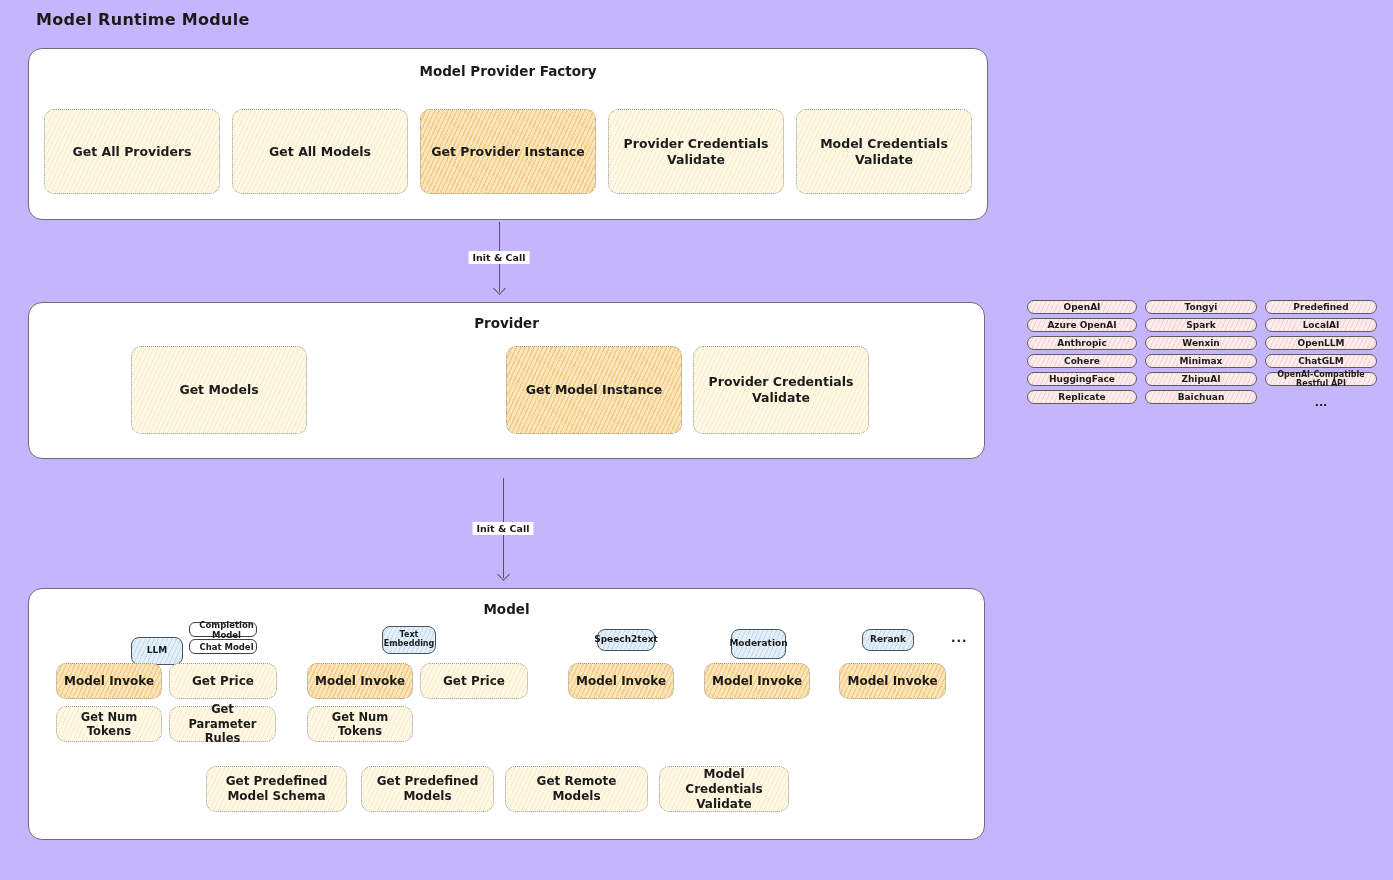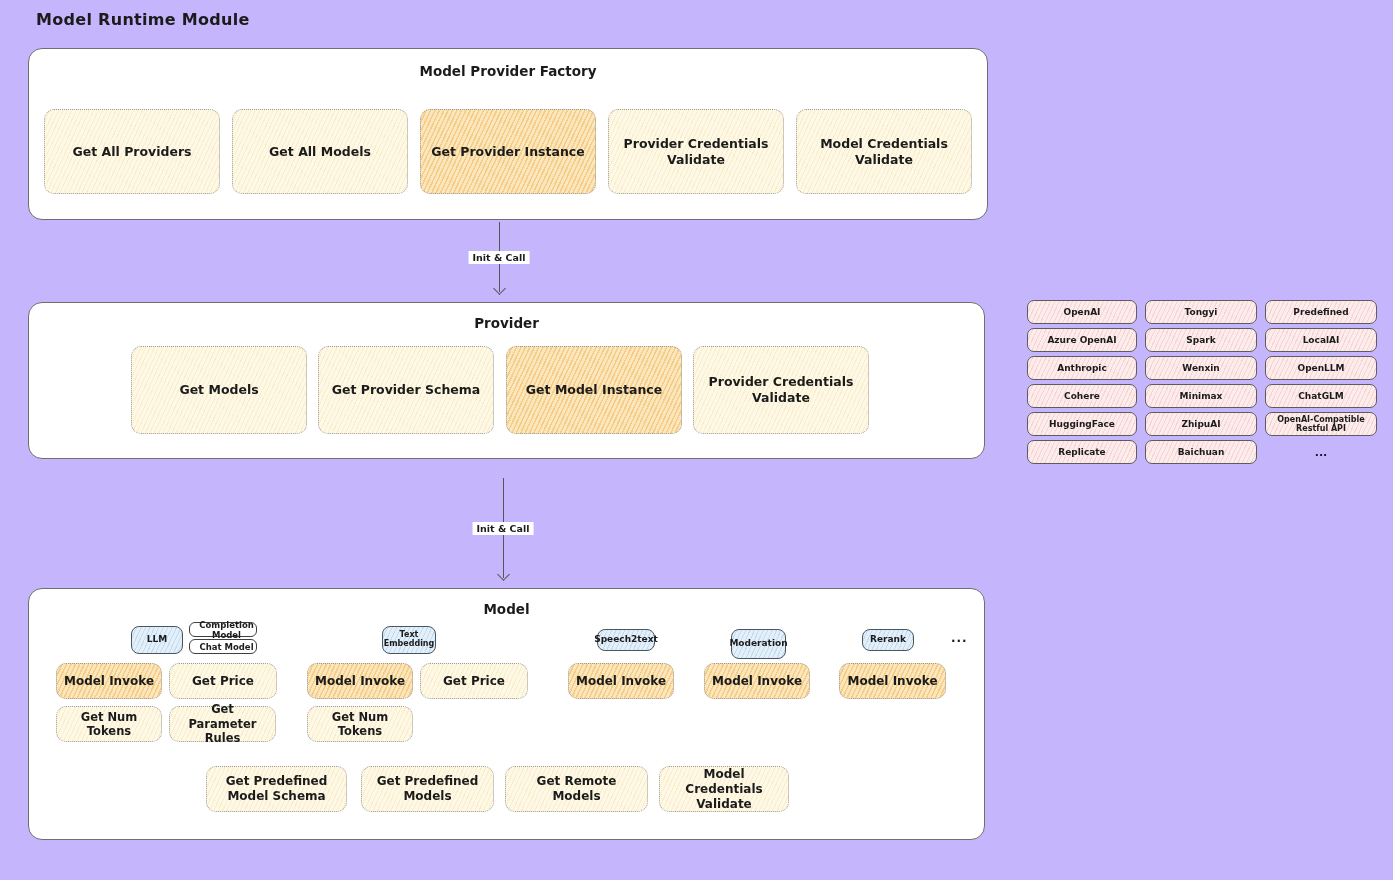--- a/index.html
+++ b/index.html
@@ -27,21 +27,21 @@
 
   
   .arrow{position:absolute;width:0;border-left:1.5px solid #555;}
   .arrow::after{content:"";position:absolute;bottom:-1px;left:-5.2px;width:8px;height:8px;
     border-right:1.5px solid #555;border-bottom:1.5px solid #555;transform:rotate(45deg);}
   .arrow-label{position:absolute;transform:translateX(-50%);background:#fff;padding:1px 4px;
     font-size:9.5px;font-weight:600;white-space:nowrap;}
 
   
   .pgrid{position:absolute;display:grid;grid-template-columns:110px 112px 112px;column-gap:8px;row-gap:4px;}
-  .pbox{height:24px;display:flex;align-items:center;justify-content:center;text-align:center;
+  .pbox{height:14px;display:flex;align-items:center;justify-content:center;text-align:center;
     border:1.3px solid #5c5c5c;border-radius:7px;font-size:9px;font-weight:600;
     background-color:#fdecec;box-sizing:border-box;padding:0 2px;
     background-image:repeating-linear-gradient(115deg,rgba(228,138,138,.25) 0,rgba(228,138,138,.25) 1px,transparent 1px,transparent 4px);}
   .pbox.small{font-size:8px;}
   .pcell-plain{height:24px;display:flex;align-items:center;justify-content:center;font-size:11px;font-weight:700;}
 
   
   .tag{position:absolute;display:flex;align-items:center;justify-content:center;text-align:center;
     border:1.3px solid #47565f;border-radius:8px;font-size:9px;font-weight:600;line-height:1.1;
     background-color:#e3eff9;box-sizing:border-box;
@@ -65,21 +65,20 @@
     <div class="mbox fill-yellow" style="left:579px;top:60px;width:176px;height:85px;">Provider Credentials Validate</div>
     <div class="mbox fill-yellow" style="left:767px;top:60px;width:176px;height:85px;">Model Credentials Validate</div>
   </div>
 
   <div class="arrow" style="left:499px;top:222px;height:70px;"></div>
   <div class="arrow-label" style="left:499px;top:251px;">Init &amp; Call</div>
 
   <div class="container stacked2" style="left:28px;top:302px;width:955px;height:155px;text-decoration:underline;">
     <div class="container-title" style="top:12px;">Provider</div>
     <div class="mbox fill-yellow" style="left:102px;top:43px;width:176px;height:88px;">Get Models</div>
-    <div class="mbox fill-yellow" style="left:289px;top:43px;width:176px;height:88px;">Get Provider Schema</div>
     <div class="mbox fill-orange" style="left:477px;top:43px;width:176px;height:88px;">Get Model Instance</div>
     <div class="mbox fill-yellow" style="left:664px;top:43px;width:176px;height:88px;">Provider Credentials Validate</div>
   </div>
 
   <div class="pgrid" style="left:1027px;top:300px;">
     <div class="pbox">OpenAI</div>
     <div class="pbox">Tongyi</div>
     <div class="pbox">Predefined</div>
 
     <div class="pbox">Azure OpenAI</div>
@@ -102,21 +101,21 @@
     <div class="pbox">Baichuan</div>
     <div class="pcell-plain">...</div>
   </div>
 
   <div class="arrow" style="left:503px;top:478px;height:100px;"></div>
   <div class="arrow-label" style="left:503px;top:522px;">Init &amp; Call</div>
 
   <div class="container stacked2" style="left:28px;top:588px;width:955px;height:250px;">
     <div class="container-title" style="top:12px;">Model</div>
 
-    <div class="tag" style="left:102px;top:37px;width:52px;height:28px;">LLM</div>
+    <div class="tag" style="left:102px;top:48px;width:52px;height:28px;">LLM</div>
     <div class="subtag" style="left:160px;top:33px;width:68px;height:15px;">Completion Model</div>
     <div class="subtag" style="left:160px;top:50px;width:68px;height:15px;">Chat Model</div>
     <div class="tag" style="left:353px;top:37px;width:54px;height:28px;padding:1px 3px;font-size:8px;">Text Embedding</div>
     <div class="tag" style="left:568px;top:40px;width:58px;height:22px;">Speech2text</div>
     <div class="tag" style="left:702px;top:40px;width:55px;height:30px;">Moderation</div>
     <div class="tag" style="left:833px;top:40px;width:52px;height:22px;">Rerank</div>
     <div class="ellipsis" style="left:922px;top:42px;">...</div>
 
     <div class="mbox fill-orange" style="left:27px;top:74px;width:106px;height:36px;font-size:12px;">Model Invoke</div>
     <div class="mbox fill-yellow" style="left:140px;top:74px;width:108px;height:36px;font-size:12px;">Get Price</div>

